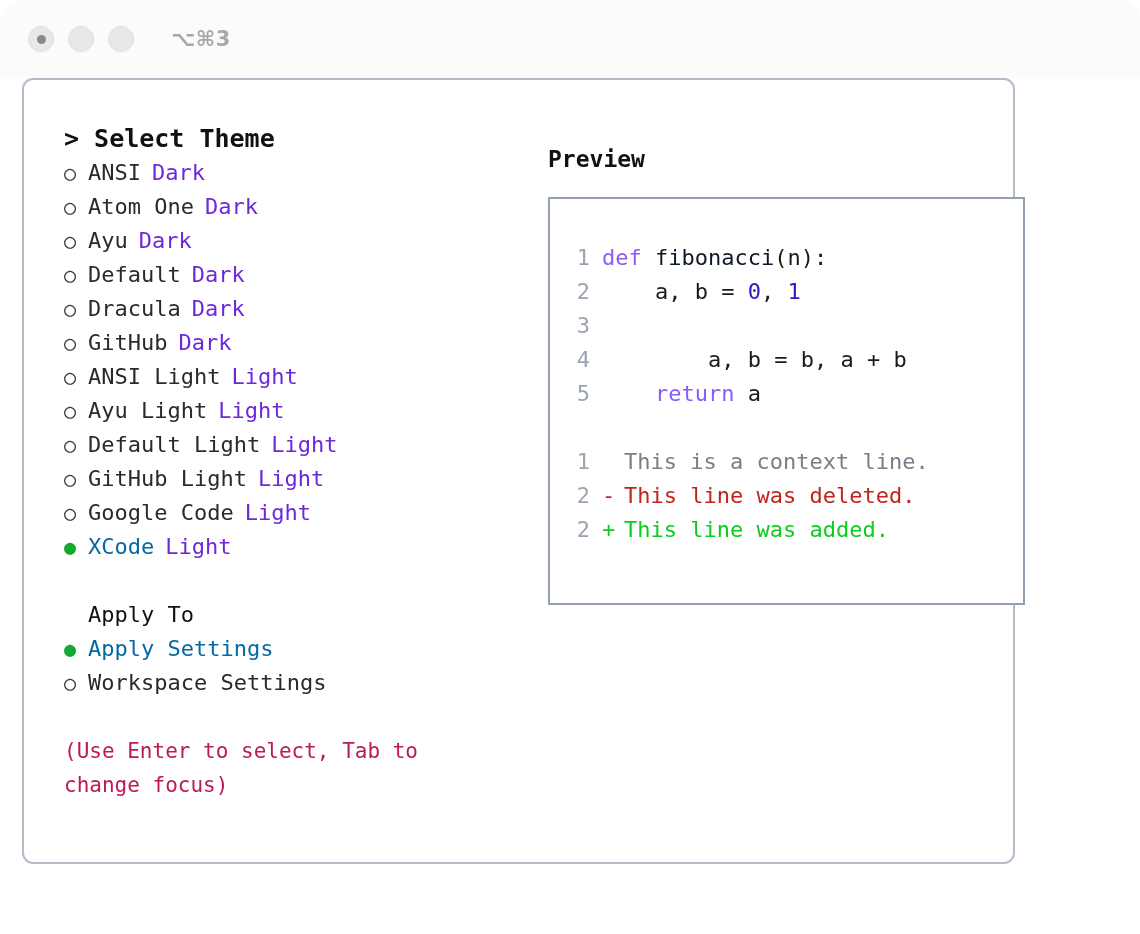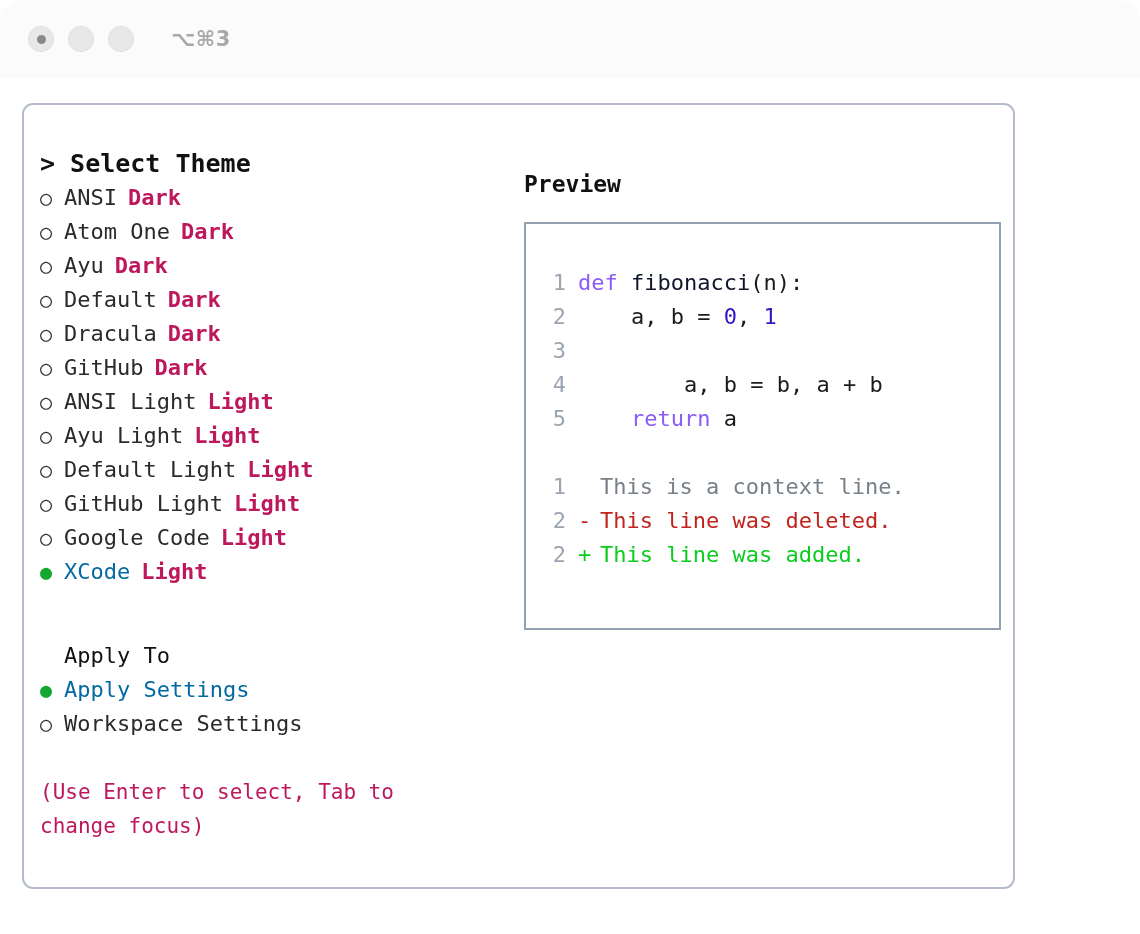--- a/index.html
+++ b/index.html
@@ -61,27 +61,28 @@
     color: #a8a8a8;
     font-size: 21px;
     font-weight: bold;
     letter-spacing: 0.5px;
     font-family: "DejaVu Sans", "Liberation Sans", sans-serif;
   }
   
   .panel {
     position: absolute;
     left: 22px;
-    top: 103px;
+    top: 78px;
     width: 993px;
     height: 786px;
     border: 2px solid #b3bcc8;
     border-radius: 11px;
     box-sizing: border-box;
     background: #ffffff;
+    padding-left: 24px;
   }
   .panel-inner {
     position: relative;
     width: 100%;
     height: 100%;
     padding: 42px 0 0 16px;
     box-sizing: border-box;
     display: flex;
   }
   
@@ -108,23 +109,23 @@
   }
   .marker {
     width: 24px;
     flex: 0 0 24px;
     font-size: 20px;
     color: #333333;
   }
   .marker.sel { color: #15a830; }
   .opt-label { color: #2a2a2a; }
   .opt-label.sel { color: #0369a1; }
-  .opt-cat { color: #be185d; margin-left: 11px; font-weight: bold; }
+  .opt-cat { color: #6d28d9; margin-left: 11px; }
   .apply-head {
-    margin-top: 50px;
+    margin-top: 34px;
     font-size: 22px;
     line-height: 34px;
     color: #111111;
     padding-left: 24px;
     white-space: pre;
   }
   .hint {
     margin-top: 34px;
     font-size: 21px;
     line-height: 34px;

